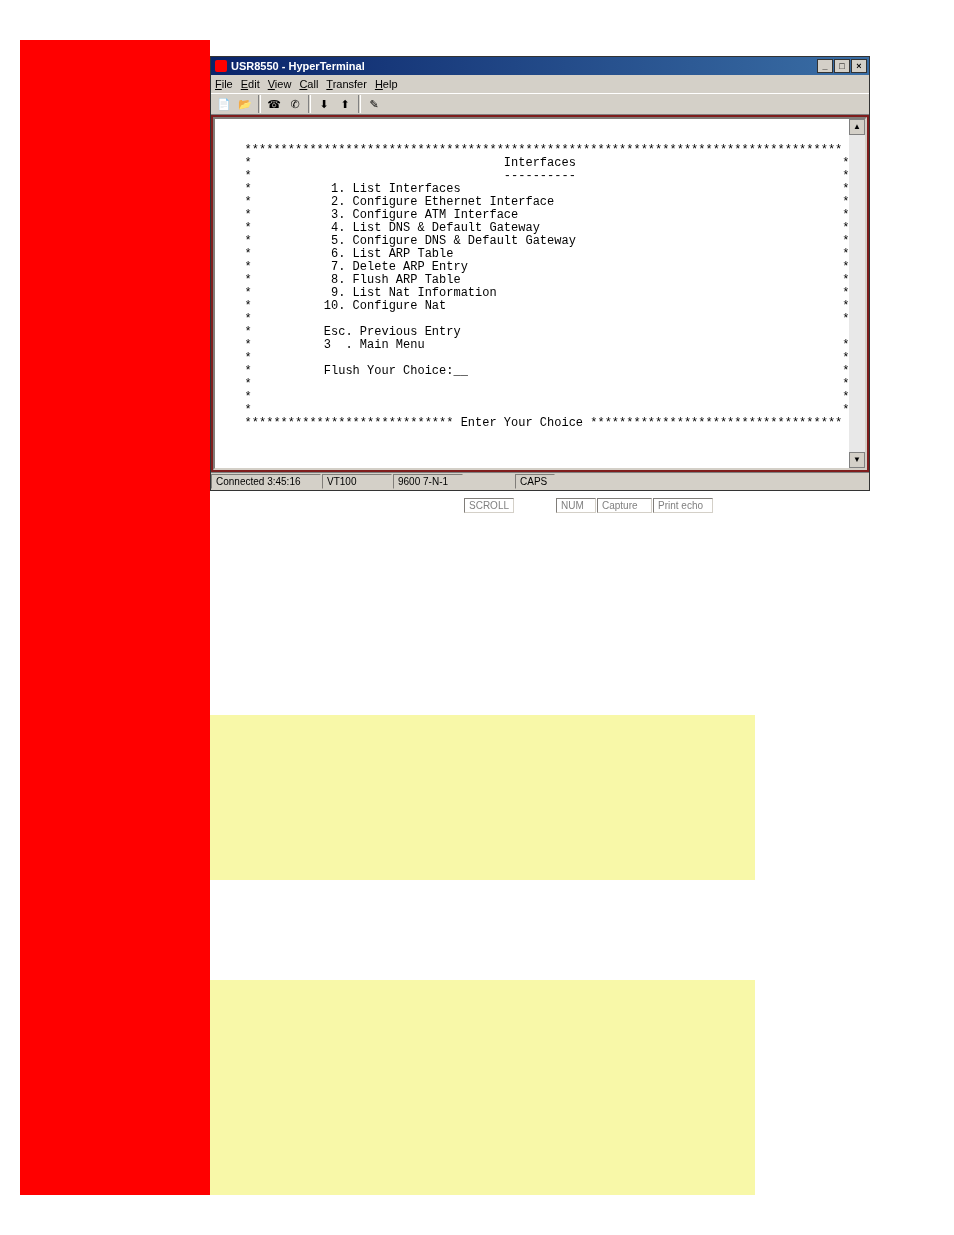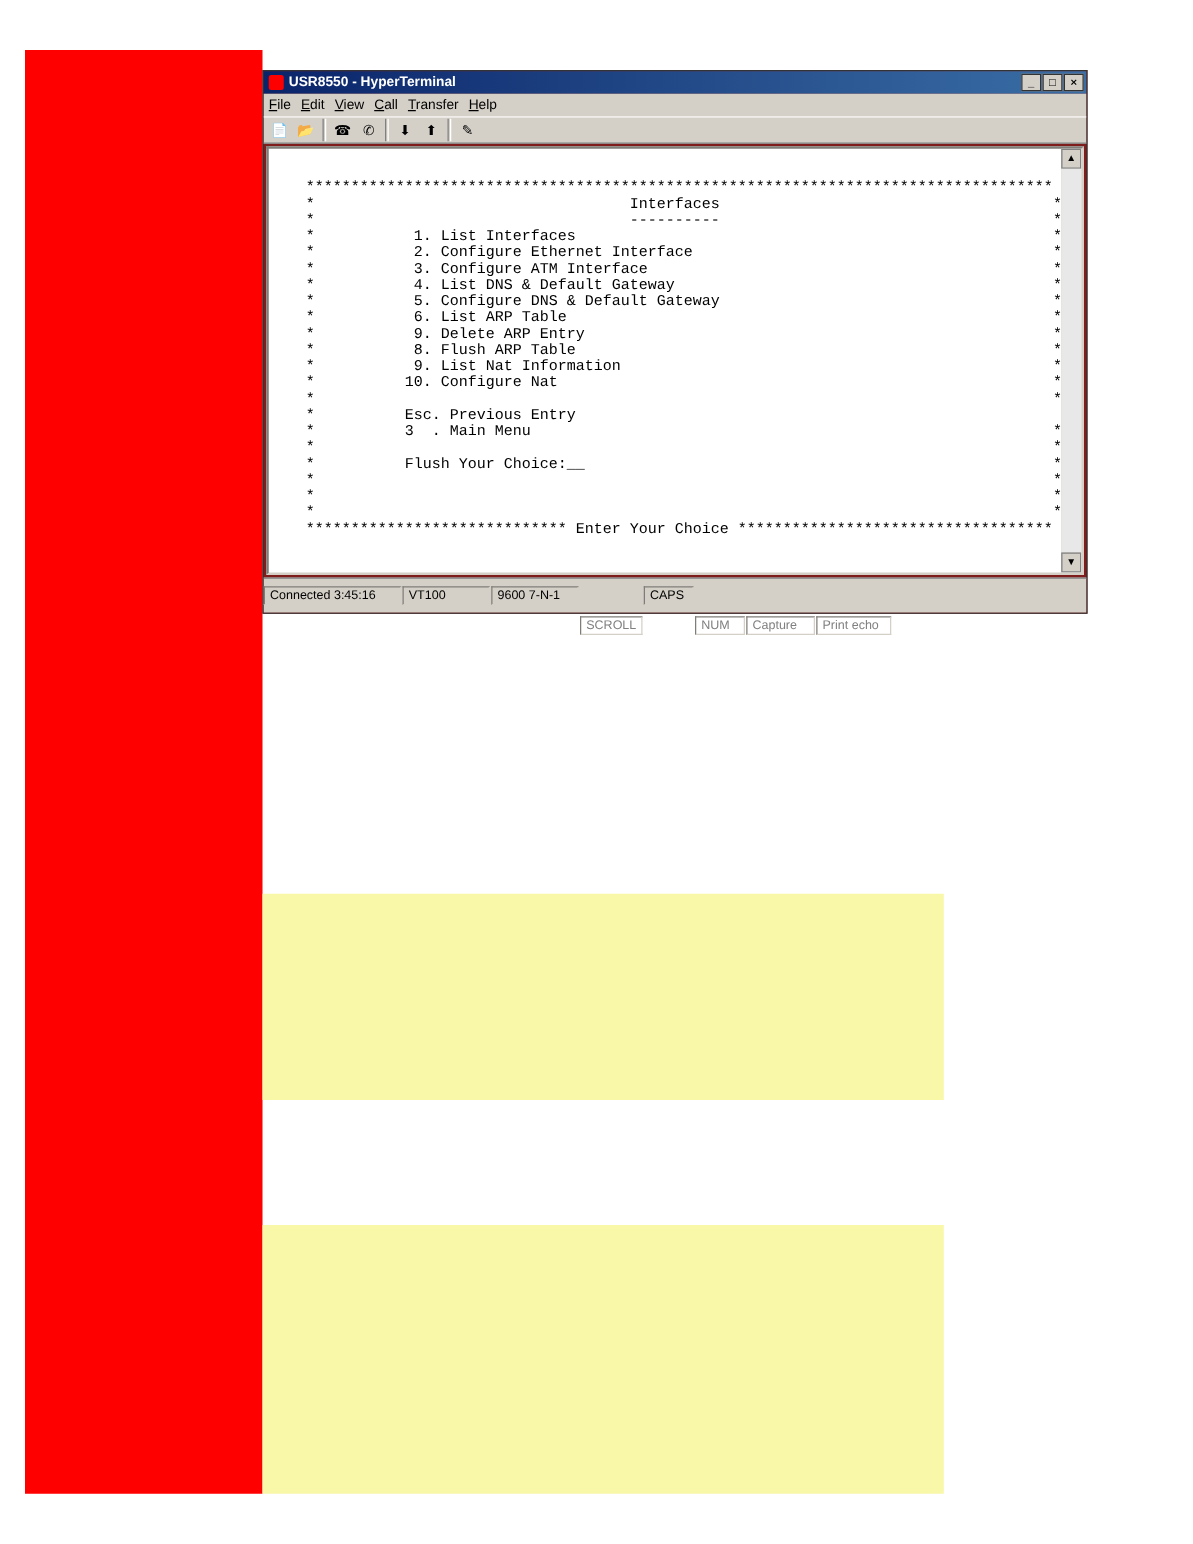--- a/index.html
+++ b/index.html
@@ -124,21 +124,21 @@
   .sb-track { flex:1; background: #e8e8e8; }
   .terminal-content {
     font-family: 'Courier New', monospace;
     font-size: 12px;
     line-height: 13px;
     white-space: pre;
     color: #000;
     padding: 12px 8px 4px 8px;
   }
   .status-bar {
-    height: 28px;
+    height: 18px;
     background: #d4d0c8;
     border-top: 1px solid #808080;
     display: flex;
     align-items: center;
     font-size: 10px;
   }
   .status-cell {
     border: 1px inset #d4d0c8;
     height: 15px;
     line-height: 13px;
@@ -207,21 +207,21 @@
     <div class="terminal-content">
 <span>   ***********************************************************************************</span>
 <span>   *                                   Interfaces                                     *</span>
 <span>   *                                   ----------                                     *</span>
 <span>   *           1. List Interfaces                                                     *</span>
 <span>   *           2. Configure Ethernet Interface                                        *</span>
 <span>   *           3. Configure ATM Interface                                             *</span>
 <span>   *           4. List DNS &amp; Default Gateway                                          *</span>
 <span>   *           5. Configure DNS &amp; Default Gateway                                     *</span>
 <span>   *           6. List ARP Table                                                      *</span>
-<span>   *           9. Delete ARP Entry                                                    *</span>
+<span>   *           7. Delete ARP Entry                                                    *</span>
 <span>   *           8. Flush ARP Table                                                     *</span>
 <span>   *           9. List Nat Information                                                *</span>
 <span>   *          10. Configure Nat                                                       *</span>
 <span>   *                                                                                  *</span>
 <span>   *          Esc. Previous Entry                                                      *</span>
 <span>   *          3  . Main Menu                                                          *</span>
 <span>   *                                                                                  *</span>
 <span>   *          Flush Your Choice:__                                                    *</span>
 <span>   *                                                                                  *</span>
 <span>   *                                                                                  *</span>

